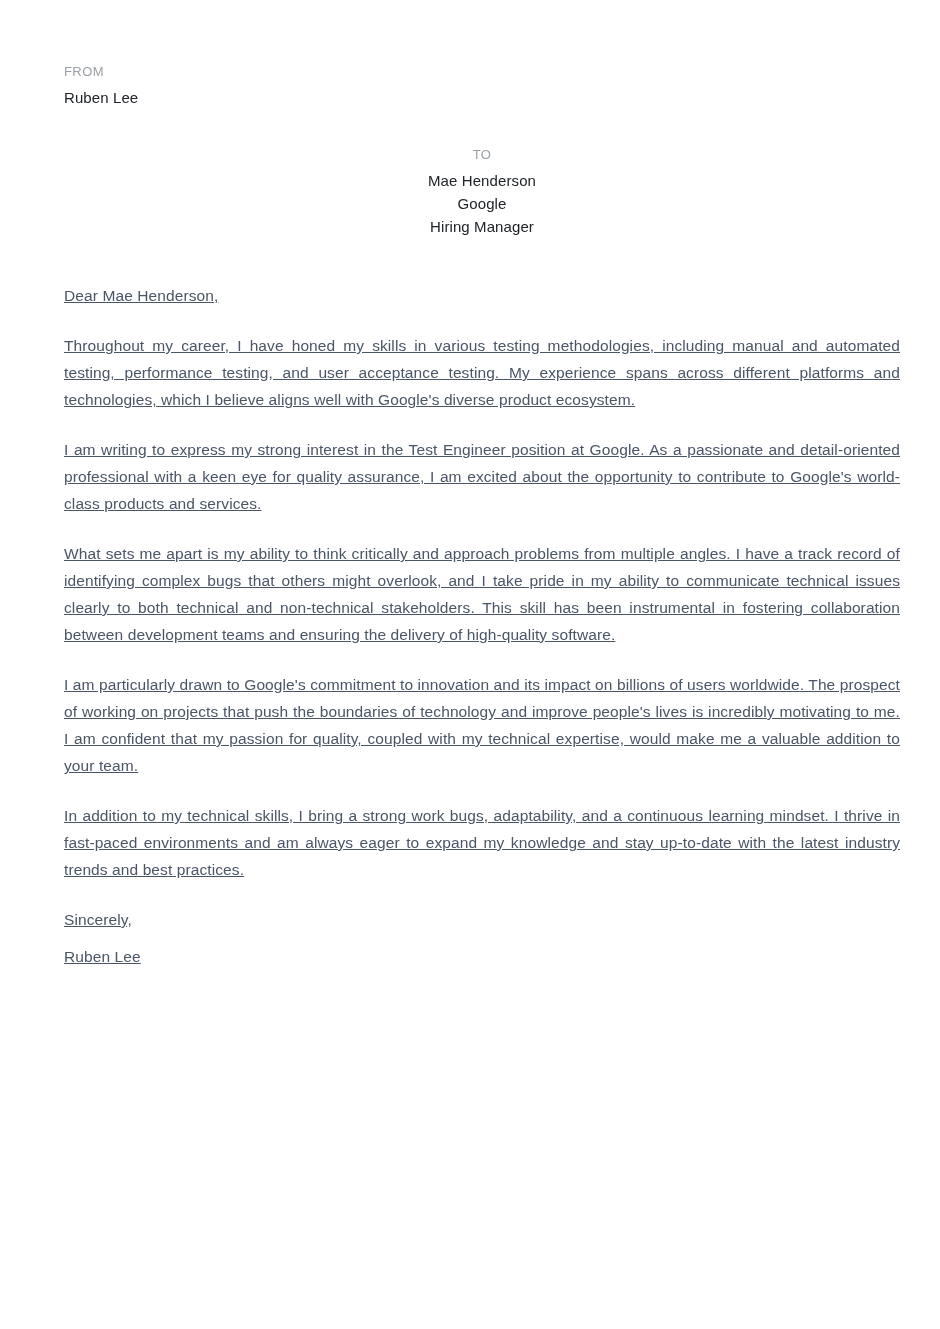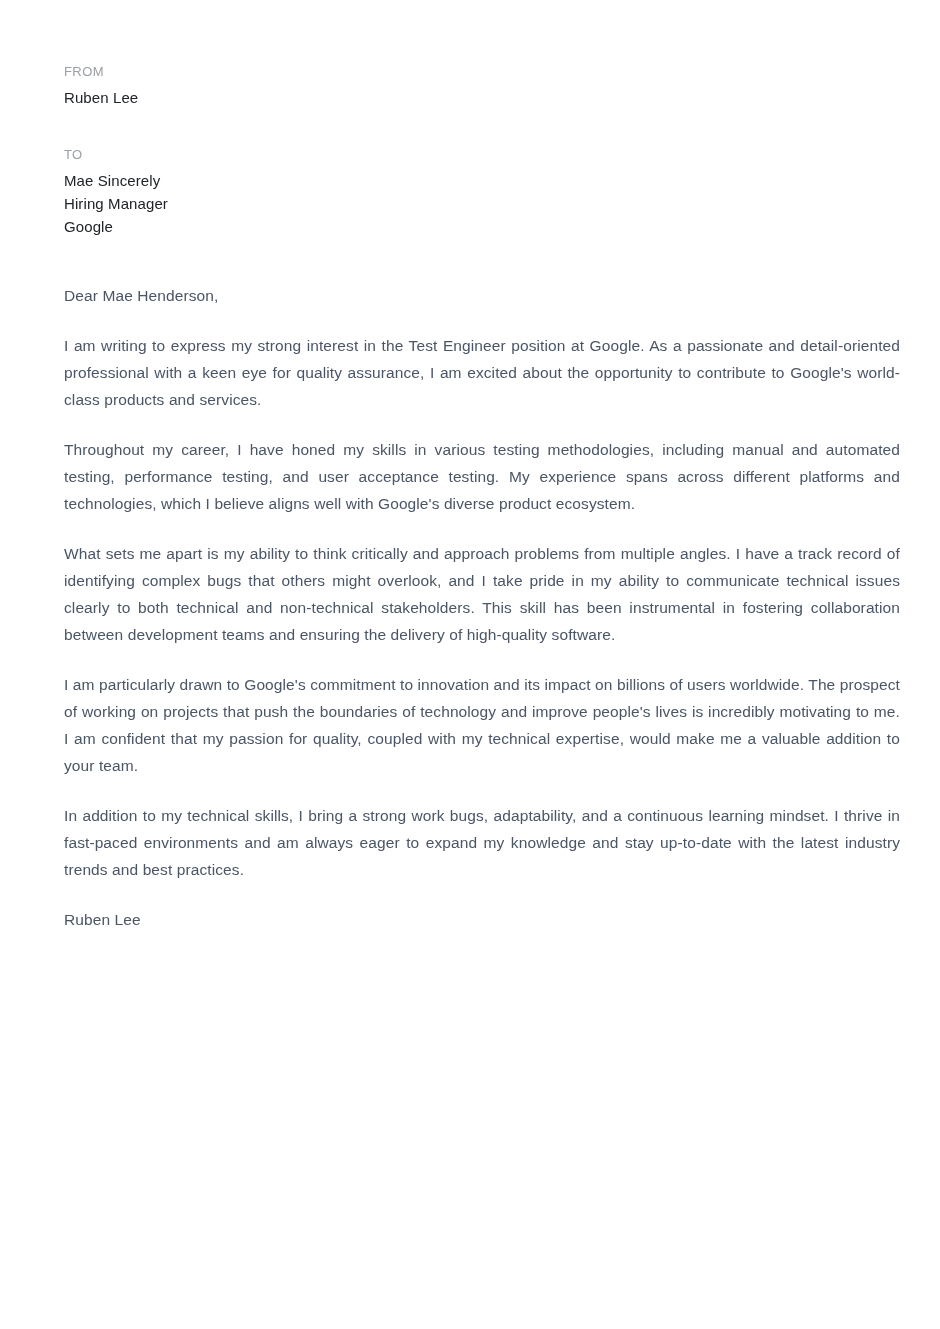--- a/index.html
+++ b/index.html
@@ -29,27 +29,29 @@
     margin-bottom: 7px;
   }
   .contact-line {
     font-size: 15px;
     line-height: 23px;
     letter-spacing: 0.1px;
     color: #202428;
   }
   .recipient-block {
     margin-top: 38px;
+    text-align: center;
   }
   .letter-body {
     margin-top: 44px;
     font-size: 15.5px;
     line-height: 27px;
     letter-spacing: 0.1px;
     color: #4a5566;
+    text-decoration: underline;
   }
   .letter-body p {
     margin: 0 0 23px 0;
   }
   .letter-body p.para {
     text-align: justify;
   }
   .letter-body p.closing {
     margin-bottom: 10px;
   }
@@ -62,28 +64,29 @@
 
 <div class="page">
 
   <section class="sender-block">
     <div class="section-label">FROM</div>
     <div class="contact-line">Ruben Lee</div>
   </section>
 
   <section class="recipient-block">
     <div class="section-label">TO</div>
-    <div class="contact-line">Mae Sincerely</div>
+    <div class="contact-line">Mae Henderson</div>
+    <div class="contact-line">Google</div>
     <div class="contact-line">Hiring Manager</div>
-    <div class="contact-line">Google</div>
   </section>
 
   <section class="letter-body">
     <p class="greeting">Dear Mae Henderson,</p>
+    <p class="para">Throughout my career, I have honed my skills in various testing methodologies, including manual and automated testing, performance testing, and user acceptance testing. My experience spans across different platforms and technologies, which I believe aligns well with Google's diverse product ecosystem.</p>
     <p class="para">I am writing to express my strong interest in the Test Engineer position at Google. As a passionate and detail-oriented professional with a keen eye for quality assurance, I am excited about the opportunity to contribute to Google's world-class products and services.</p>
-    <p class="para">Throughout my career, I have honed my skills in various testing methodologies, including manual and automated testing, performance testing, and user acceptance testing. My experience spans across different platforms and technologies, which I believe aligns well with Google's diverse product ecosystem.</p>
     <p class="para">What sets me apart is my ability to think critically and approach problems from multiple angles. I have a track record of identifying complex bugs that others might overlook, and I take pride in my ability to communicate technical issues clearly to both technical and non-technical stakeholders. This skill has been instrumental in fostering collaboration between development teams and ensuring the delivery of high-quality software.</p>
     <p class="para">I am particularly drawn to Google's commitment to innovation and its impact on billions of users worldwide. The prospect of working on projects that push the boundaries of technology and improve people's lives is incredibly motivating to me. I am confident that my passion for quality, coupled with my technical expertise, would make me a valuable addition to your team.</p>
     <p class="para">In addition to my technical skills, I bring a strong work bugs, adaptability, and a continuous learning mindset. I thrive in fast-paced environments and am always eager to expand my knowledge and stay up-to-date with the latest industry trends and best practices.</p>
+    <p class="closing">Sincerely,</p>
     <p class="signature">Ruben Lee</p>
   </section>
 
 </div>
 
 </body></html>

